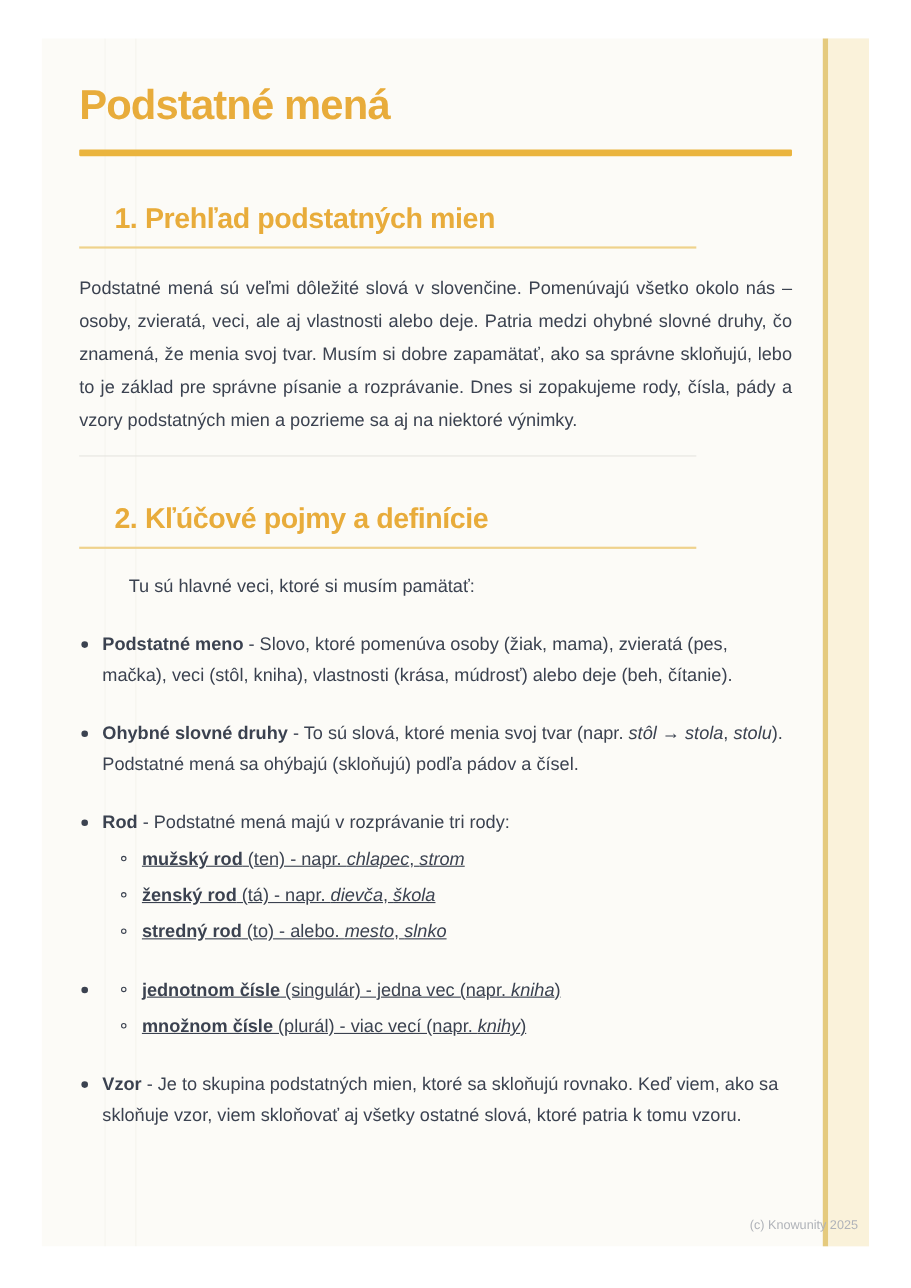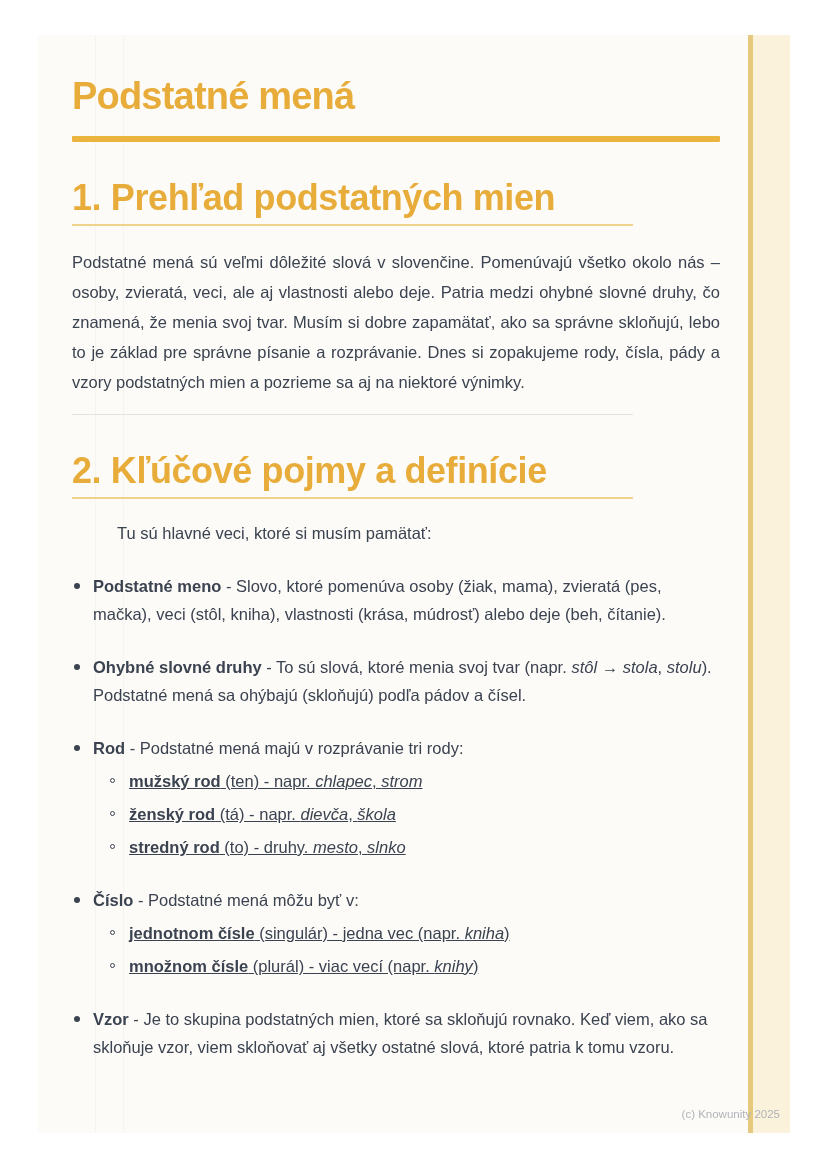--- a/index.html
+++ b/index.html
@@ -57,25 +57,26 @@
     color:var(--accent-gold);
   }
   .title-bar{
     margin-top:17px;
     width:648px; height:6px;
     border-radius:1px;
     background:var(--accent-gold-bar);
   }
   h2{
     margin-top:41px;
-    font-size:36px;
+    font-size:26px;
     line-height:30px;
     font-weight:800;
     letter-spacing:-0.4px;
     color:var(--accent-gold);
+    margin-left:32px;
   }
   .h2-rule{
     margin-top:11px;
     width:561px; height:2px;
     background:var(--accent-gold-soft);
   }
   .lead{
     margin-top:21px;
     font-size:16.5px;
     line-height:30px;
@@ -154,23 +155,23 @@
     <section>
       <h2>2. Kľúčové pojmy a definície</h2>
       <div class="h2-rule"></div>
       <p class="intro">Tu sú hlavné veci, ktoré si musím pamätať:</p>
       <ul class="terms" id="terms-list">
           <li class="item main"><span class="marker dot"></span><span><b>Podstatné meno</b><span> - Slovo, ktoré pomenúva osoby (žiak, mama), zvieratá (pes, mačka), veci (stôl, kniha), vlastnosti (krása, múdrosť) alebo deje (beh, čítanie).</span></span></li>
           <li class="item main"><span class="marker dot"></span><span><b>Ohybné slovné druhy</b><span> - To sú slová, ktoré menia svoj tvar (napr. </span><i>stôl</i><span> → </span><i>stola</i><span>, </span><i>stolu</i><span>). Podstatné mená sa ohýbajú (skloňujú) podľa pádov a čísel.</span></span></li>
           <li class="item main"><span class="marker dot"></span><span><b>Rod</b><span> - Podstatné mená majú v rozprávanie tri rody:</span></span><ul class="sub">
               <li class="item sub"><span class="marker circle"></span><span><b>mužský rod</b><span> (ten) - napr. </span><i>chlapec</i><span>, </span><i>strom</i></span></li>
               <li class="item sub"><span class="marker circle"></span><span><b>ženský rod</b><span> (tá) - napr. </span><i>dievča</i><span>, </span><i>škola</i></span></li>
-              <li class="item sub"><span class="marker circle"></span><span><b>stredný rod</b><span> (to) - druhy. </span><i>mesto</i><span>, </span><i>slnko</i></span></li>
+              <li class="item sub"><span class="marker circle"></span><span><b>stredný rod</b><span> (to) - alebo. </span><i>mesto</i><span>, </span><i>slnko</i></span></li>
             </ul></li>
-          <li class="item main"><span class="marker dot"></span><span><b>Číslo</b><span> - Podstatné mená môžu byť v:</span></span><ul class="sub">
+          <li class="item main"><span class="marker dot"></span><ul class="sub">
               <li class="item sub"><span class="marker circle"></span><span><b>jednotnom čísle</b><span> (singulár) - jedna vec (napr. </span><i>kniha</i><span>)</span></span></li>
               <li class="item sub"><span class="marker circle"></span><span><b>množnom čísle</b><span> (plurál) - viac vecí (napr. </span><i>knihy</i><span>)</span></span></li>
             </ul></li>
           <li class="item main"><span class="marker dot"></span><span><b>Vzor</b><span> - Je to skupina podstatných mien, ktoré sa skloňujú rovnako. Keď viem, ako sa skloňuje vzor, viem skloňovať aj všetky ostatné slová, ktoré patria k tomu vzoru.</span></span></li>
         </ul>
     </section>
   </div>
 
   <div class="footer">(c) Knowunity 2025</div>
 </div>

